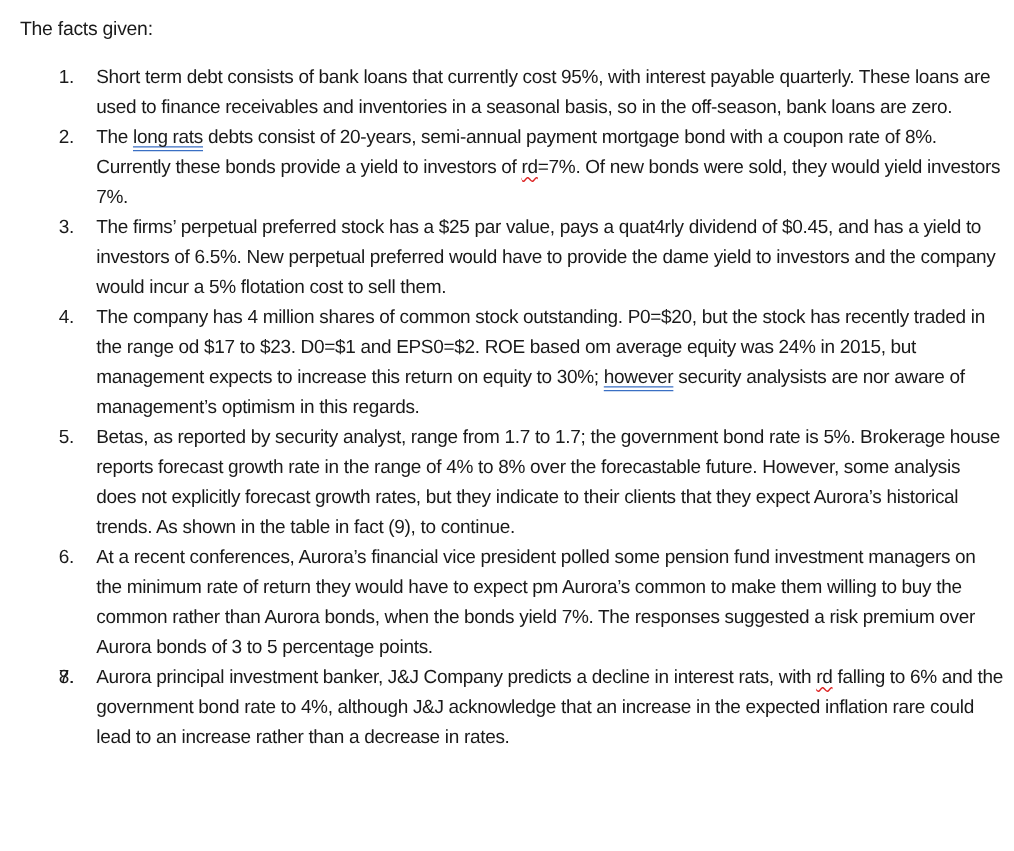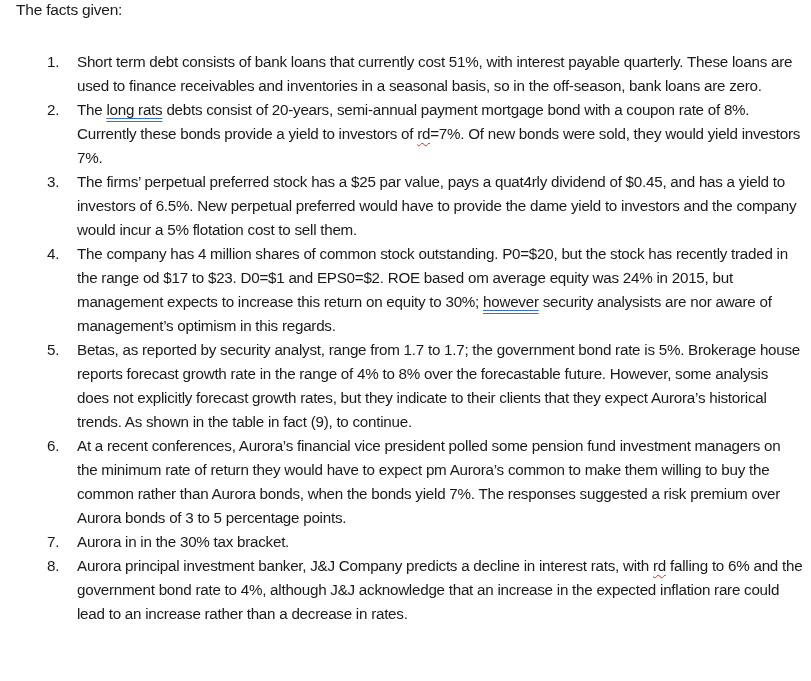--- a/index.html
+++ b/index.html
@@ -1,35 +1,35 @@
 <!DOCTYPE html>
 <html><head>
 <meta charset="utf-8">
 <style>
   html, body { margin:0; padding:0; background:#ffffff; }
   body { width:811px; height:681px; overflow:hidden; position:relative;
          font-family:"Liberation Sans", sans-serif; color:#1a1a1a; }
   .doc { position:absolute; left:0; top:0; width:811px; }
-  .heading { position:absolute; left:16px; top:0; font-size:15.5px; line-height:20px; letter-spacing:-0.2px; }
+  .heading { position:absolute; left:16px; top:14px; font-size:15.5px; line-height:20px; letter-spacing:-0.2px; }
   .list { position:absolute; left:0; top:50px; width:811px; margin:0; padding:0; list-style:none; }
   .item { position:relative; padding-left:77px; padding-right:8px; font-size:15.2px; line-height:24px; letter-spacing:-0.25px; }
   .num { position:absolute; left:47px; top:0; }
   .u-blue { text-decoration: underline double #3a6fc4; text-underline-offset:3px; }
   .u-red { text-decoration: underline wavy #d22; text-underline-offset:3px; text-decoration-thickness:1px;margin-top:16px; }
 </style>
 </head>
 <body>
 
 <div class="doc">
   <div class="heading">The facts given:</div>
 
   <ol class="list">
     <li class="item">
       <span class="num">1.</span>
-      <span>Short term debt consists of bank loans that currently cost 51%, with interest payable quarterly. These loans are used to finance receivables and inventories in a seasonal basis, so in the off-season, bank loans are zero.</span>
+      <span>Short term debt consists of bank loans that currently cost 95%, with interest payable quarterly. These loans are used to finance receivables and inventories in a seasonal basis, so in the off-season, bank loans are zero.</span>
     </li>
     <li class="item">
       <span class="num">2.</span>
       <span>The </span><span class="u-blue">long rats</span><span> debts consist of 20-years, semi-annual payment mortgage bond with a coupon rate of 8%. Currently these bonds provide a yield to investors of </span><span class="u-red">rd</span><span>=7%. Of new bonds were sold, they would yield investors 7%.</span>
     </li>
     <li class="item">
       <span class="num">3.</span>
       <span>The firms’ perpetual preferred stock has a $25 par value, pays a quat4rly dividend of $0.45, and has a yield to investors of 6.5%. New perpetual preferred would have to provide the dame yield to investors and the company would incur a 5% flotation cost to sell them.</span>
     </li>
     <li class="item">
@@ -39,20 +39,19 @@
     <li class="item">
       <span class="num">5.</span>
       <span>Betas, as reported by security analyst, range from 1.7 to 1.7; the government bond rate is 5%. Brokerage house reports forecast growth rate in the range of 4% to 8% over the forecastable future. However, some analysis does not explicitly forecast growth rates, but they indicate to their clients that they expect Aurora’s historical trends. As shown in the table in fact (9), to continue.</span>
     </li>
     <li class="item">
       <span class="num">6.</span>
       <span>At a recent conferences, Aurora’s financial vice president polled some pension fund investment managers on the minimum rate of return they would have to expect pm Aurora’s common to make them willing to buy the common rather than Aurora bonds, when the bonds yield 7%. The responses suggested a risk premium over Aurora bonds of 3 to 5 percentage points.</span>
     </li>
     <li class="item">
       <span class="num">7.</span>
-      <span>Aurora in in the 30% tax bracket.</span>
     </li>
     <li class="item">
       <span class="num">8.</span>
       <span>Aurora principal investment banker, J&amp;J Company predicts a decline in interest rats, with </span><span class="u-red">rd</span><span> falling to 6% and the government bond rate to 4%, although J&amp;J acknowledge that an increase in the expected inflation rare could lead to an increase rather than a decrease in rates.</span>
     </li>
   </ol>
 </div>
 
 </body></html>

